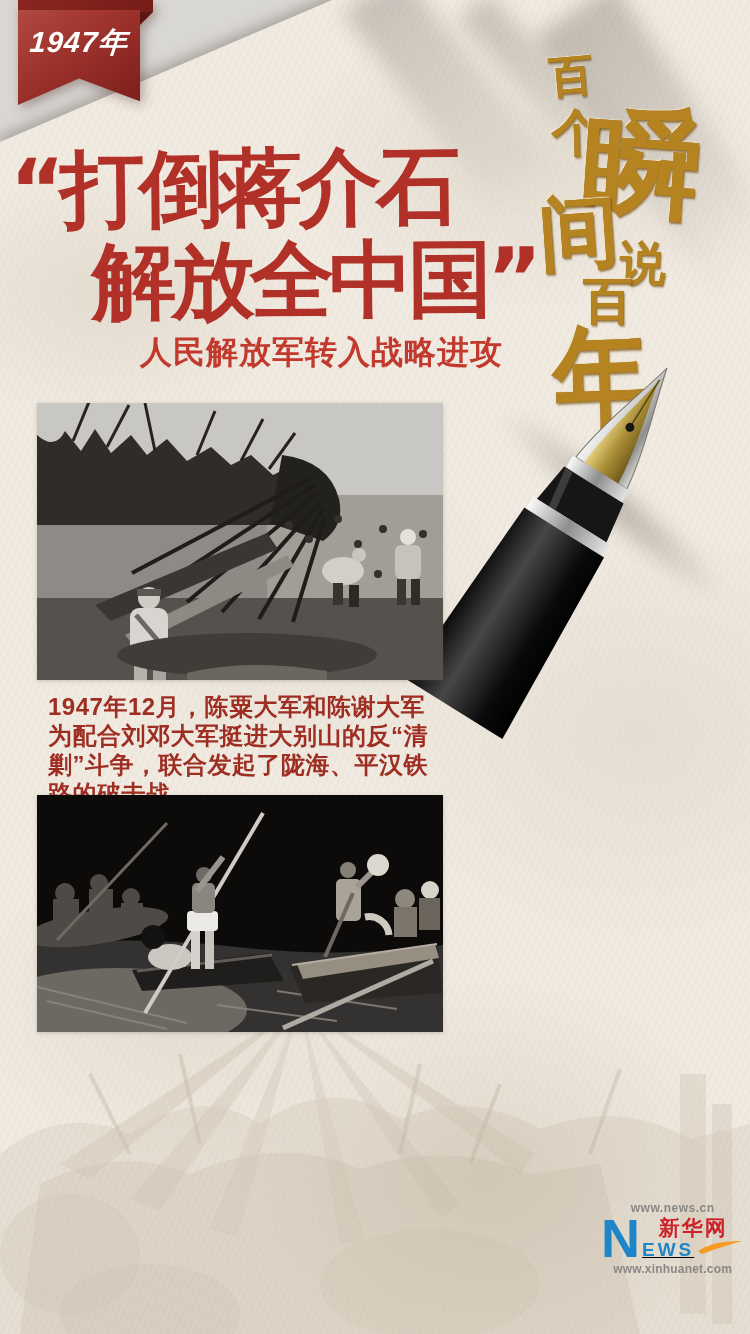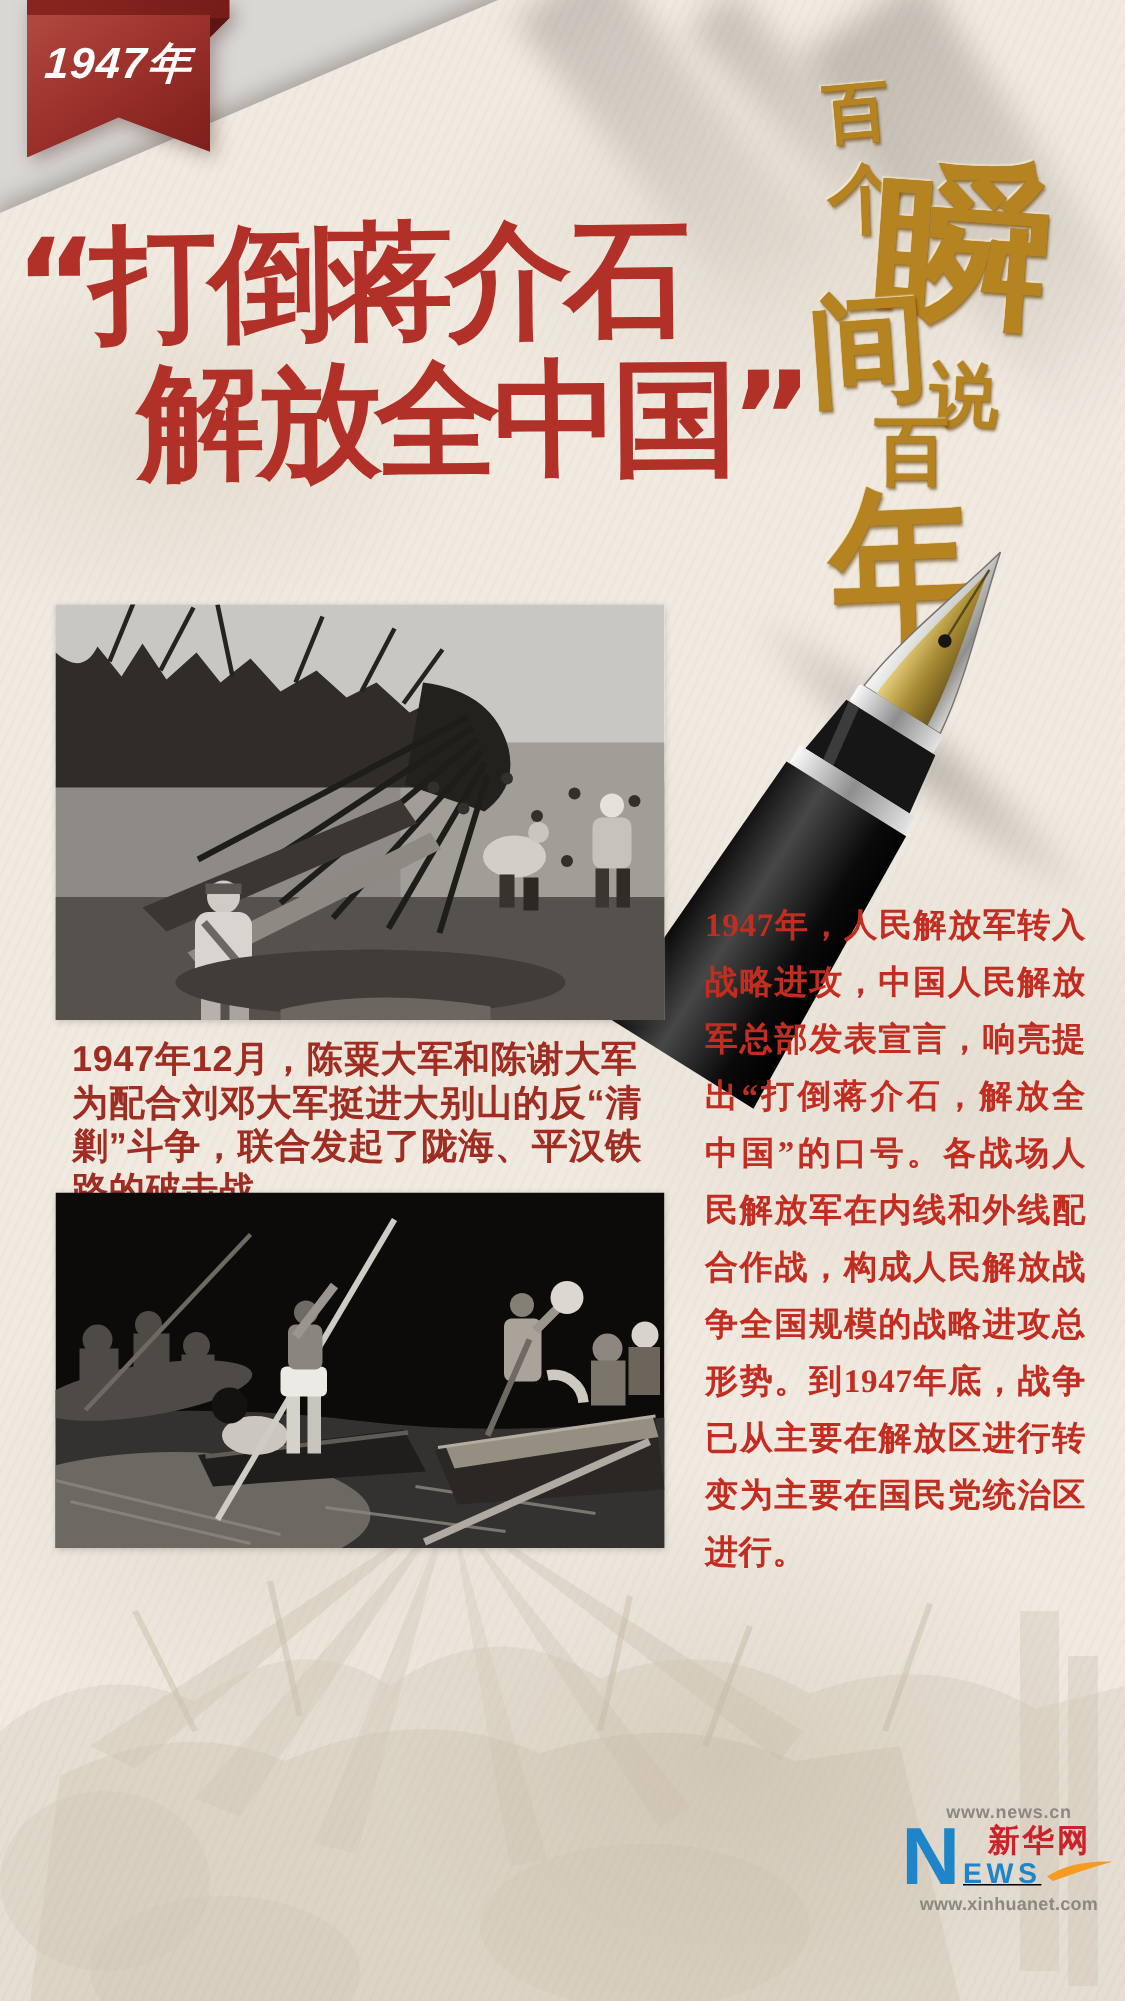--- a/index.html
+++ b/index.html
@@ -151,20 +151,21 @@
     <span class="cal-char cal-1">个</span>
     <span class="cal-char cal-2">瞬</span>
     <span class="cal-char cal-3">间</span>
     <span class="cal-char cal-4">说</span>
     <span class="cal-char cal-5">百</span>
     <span class="cal-char cal-6">年</span>
   </div>
 
   <div class="title-line title-1">“打倒蒋介石</div>
   <div class="title-line title-2">解放全中国”</div>
+  <div class="subtitle">人民解放军转入战略进攻</div>
 
   <div class="pen-shadow"></div>
   <svg class="pen-svg" viewBox="0 0 400 520" aria-hidden="true" overflow="visible">
     <defs>
       <linearGradient id="nibSilver" x1="0" y1="0" x2="1" y2="0">
         <stop offset="0" stop-color="#f6f6f5"></stop>
           <stop offset=".45" stop-color="#c9c9c7"></stop>
         <stop offset=".75" stop-color="#8f8f8d"></stop>
           <stop offset="1" stop-color="#d8d8d6"></stop>
       </linearGradient>
@@ -307,21 +308,20 @@
       </g>
       <path d="M328 122 A 20 20 0 0 1 352 140" stroke="#cfcabf" stroke-width="7" fill="none"></path>
       <circle cx="368" cy="104" r="10" fill="#8d877d"></circle>
         <rect x="357" y="112" width="23" height="30" fill="#7b756c"></rect>
       <circle cx="393" cy="95" r="9" fill="#d8d4cc"></circle>
         <rect x="382" y="103" width="21" height="32" fill="#6b655c"></rect>
       <line x1="396" y1="166" x2="246" y2="233" stroke="#b0aba2" stroke-width="5"></line>
     </svg>
   </figure>
 
-  <div class="body-text">1947年，人民解放军转入战略进攻，中国人民解放军总部发表宣言，响亮提出“打倒蒋介石，解放全中国”的口号。各战场人民解放军在内线和外线配合作战，构成人民解放战争全国规模的战略进攻总形势。到1947年底，战争已从主要在解放区进行转变为主要在国民党统治区进行。</div>
 
   <div class="logo">
     <div class="logo-url-top">www.news.cn</div>
     <div class="logo-row">
       <span class="logo-n">N</span>
       <span class="logo-right">
         <span class="logo-cn">新华网</span>
         <span class="logo-ews-row">
           <span class="logo-ews">EWS</span>
           <svg class="logo-swoosh" width="48" height="18" viewBox="0 0 48 18" aria-hidden="true">

